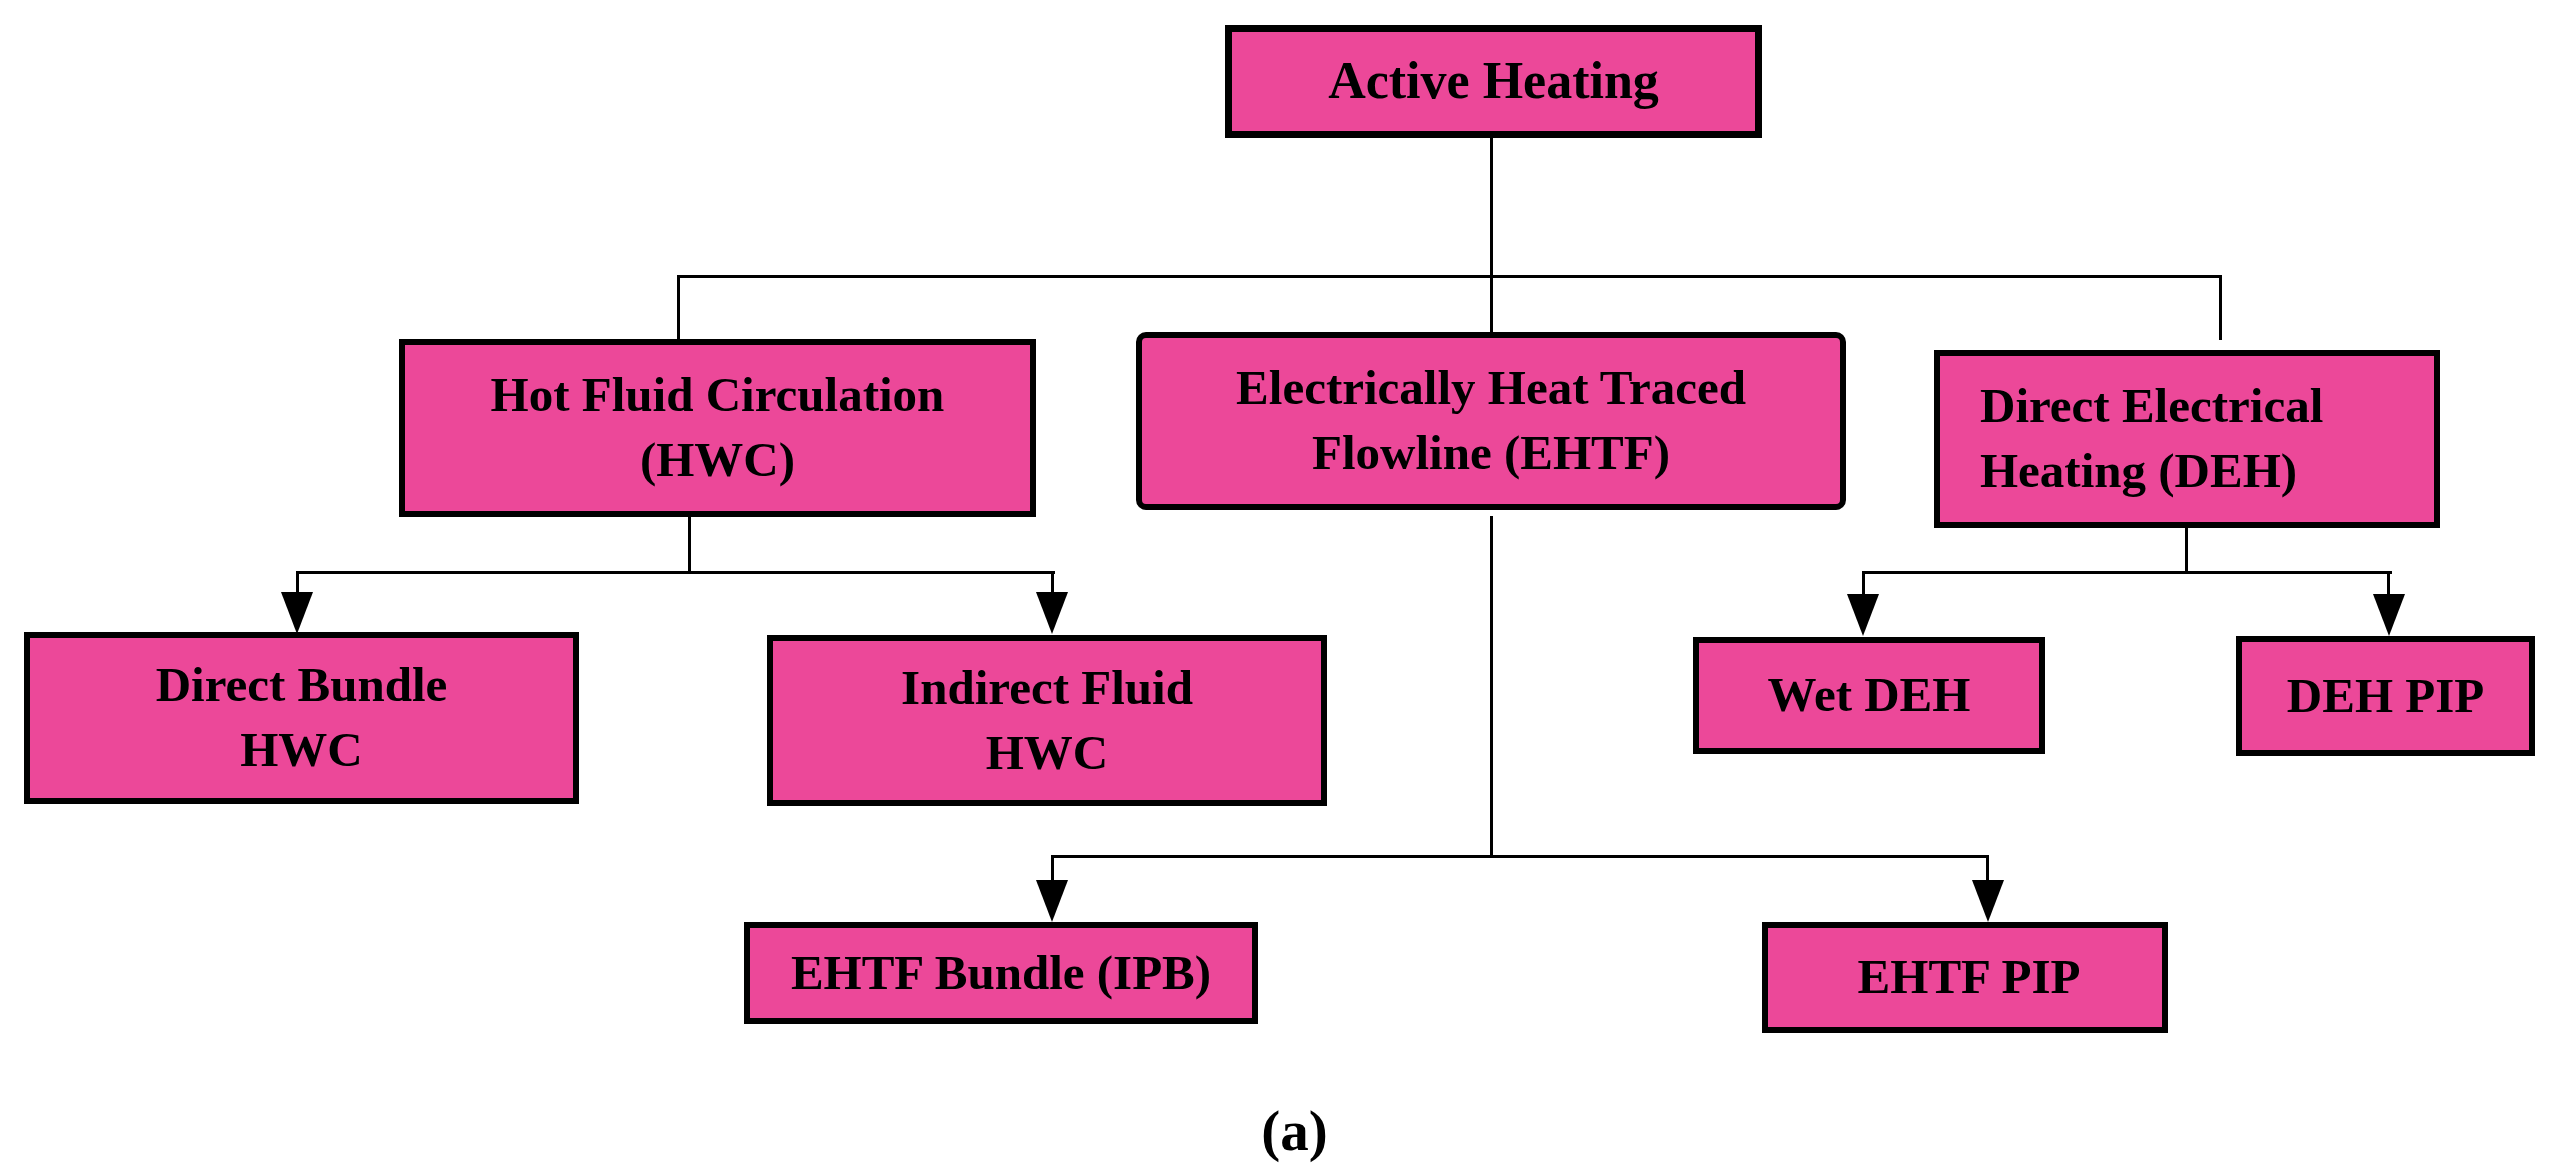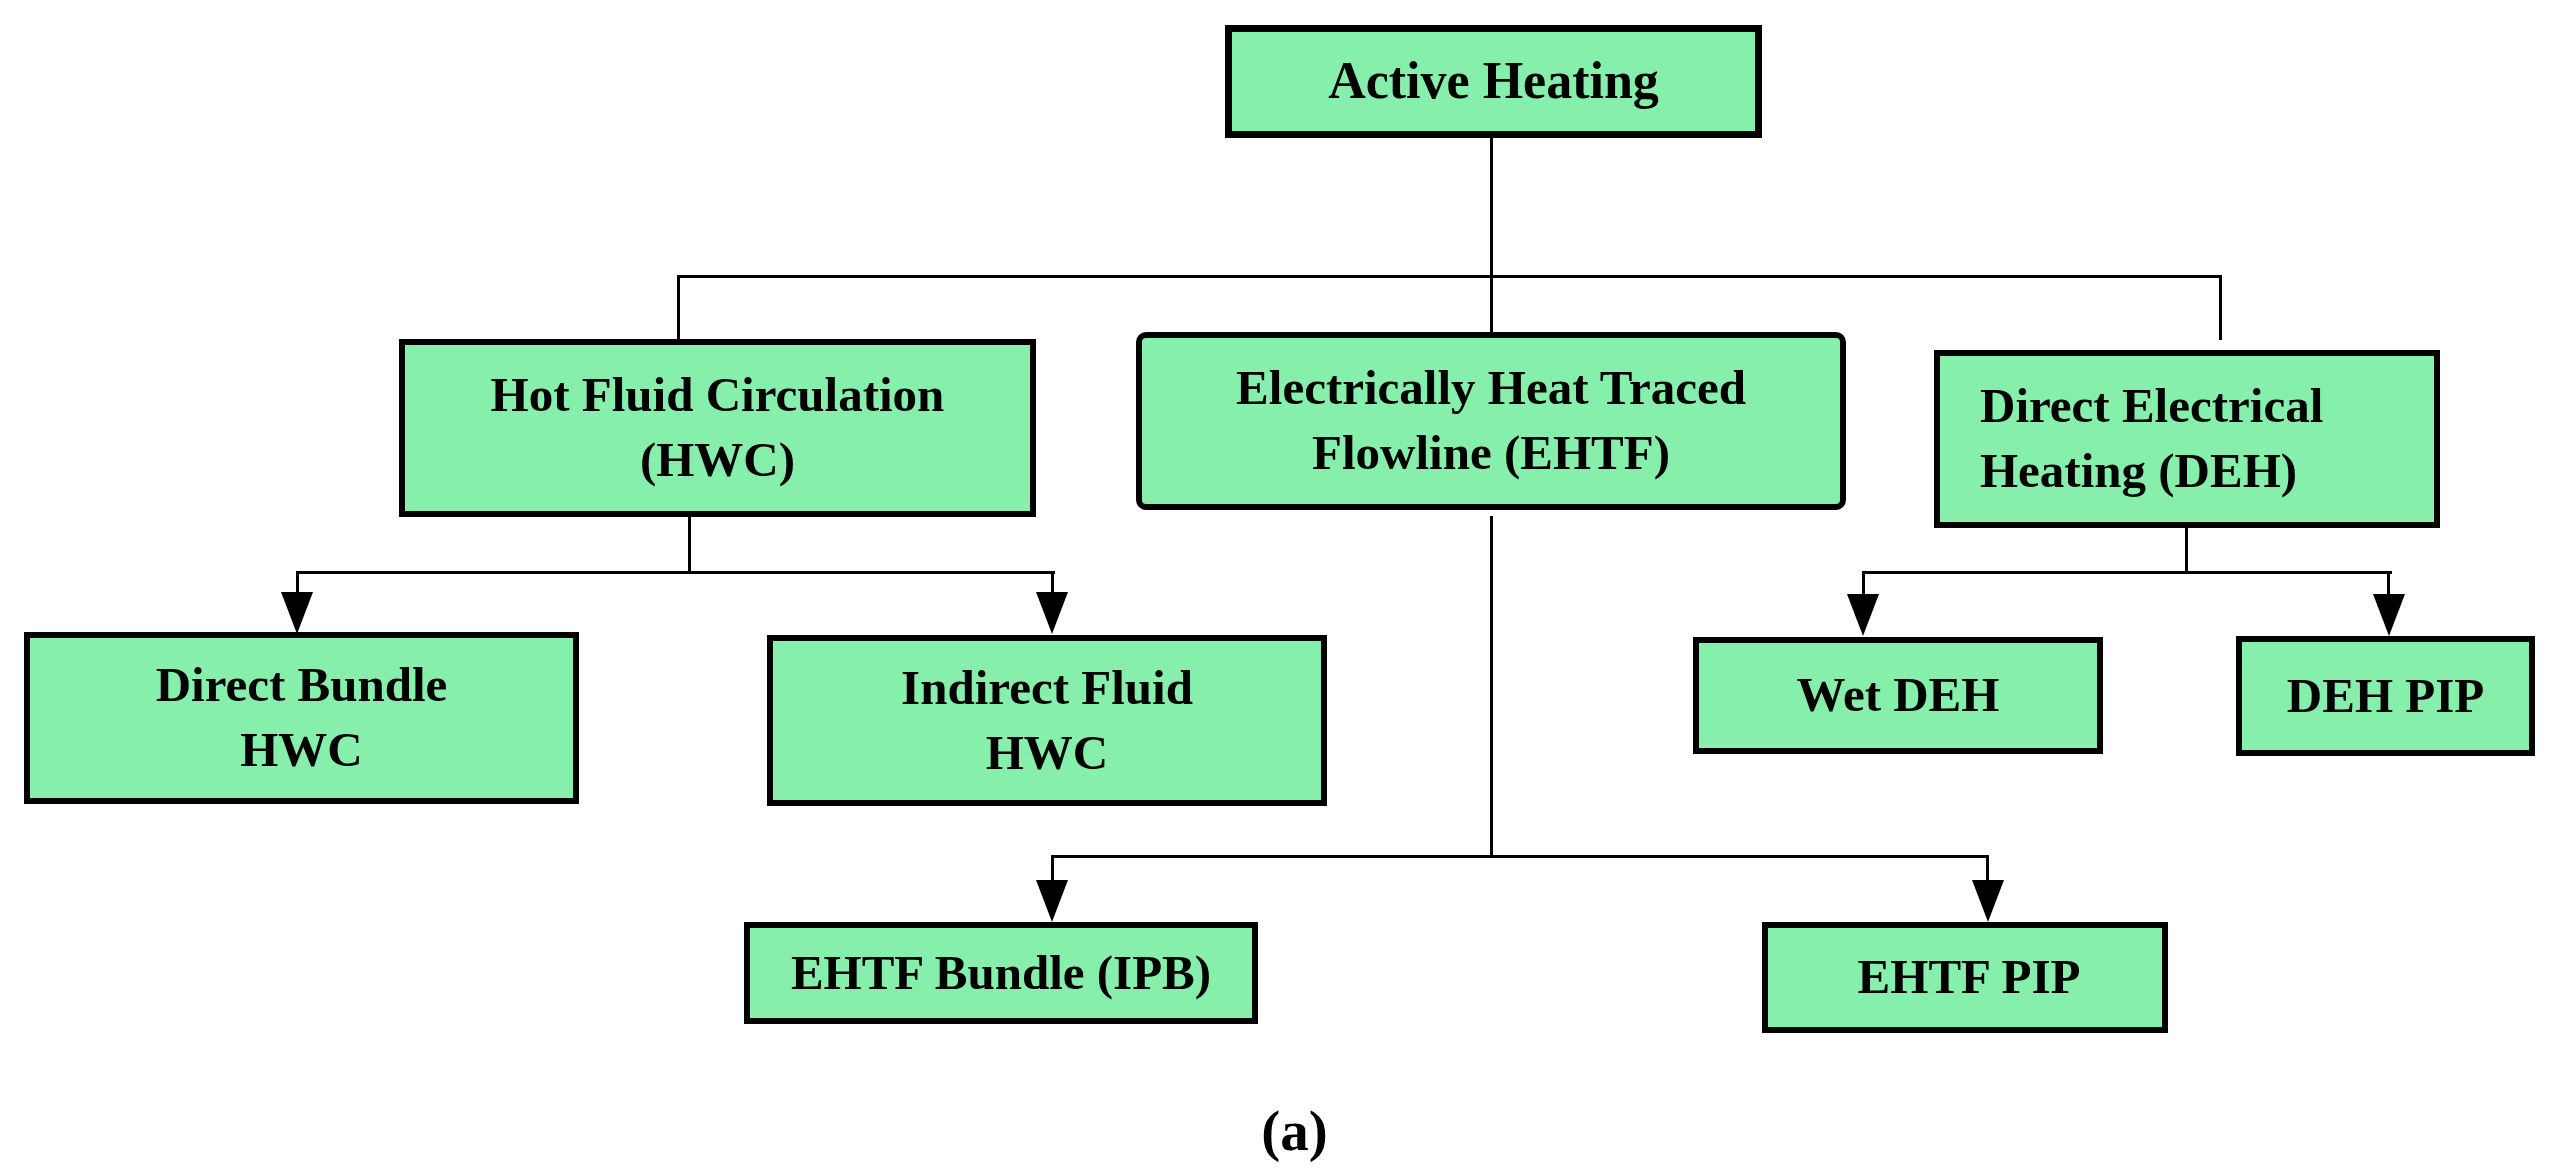--- a/index.html
+++ b/index.html
@@ -12,42 +12,42 @@
     width: 2576px;
     height: 1176px;
     background: #ffffff;
     overflow: hidden;
     font-family: "Liberation Serif", "DejaVu Serif", serif;
   }
   .node {
     position: absolute;
     box-sizing: border-box;
     border: 6.3px solid #000000;
-    background: #86efac;
+    background: #ec4899;
     display: flex;
     align-items: center;
     justify-content: center;
     text-align: center;
     font-family: Liberation Serif, serif;
   }
   .node .label {
     font-weight: bold;
     font-size: 49px;
     line-height: 1.32;
     color: #000000;
     white-space: pre-line;
   }
   #node-active-heating { left: 1225px; top: 25px;  width: 537px;  height: 113px; border-width: 7px; }
   #node-active-heating .label { font-size: 52px; }
   #node-hwc             { left: 372px;  top: 339px; width: 637px;  height: 178px; margin-left: 27px; }
   #node-ehtf            { left: 1136px; top: 332px; width: 710px; height: 178px; border-radius: 10px; }
   #node-deh             { left: 1934px; top: 350px; width: 506px;  height: 178px; justify-content: flex-start; text-align: left; padding-left: 40px; }
   #node-direct-bundle-hwc   { left: 24px;   top: 632px;  width: 555px; height: 172px; }
   #node-indirect-bundle-hwc { left: 767px; top: 635px;  width: 560px; height: 171px; }
-  #node-wet-deh             { left: 1693px; top: 637px;  width: 410px; height: 117px; }
+  #node-wet-deh             { left: 1693px; top: 637px;  width: 352px; height: 117px; }
   #node-deh-pip             { left: 2236px; top: 636px;  width: 299px; height: 120px; }
   #node-ehtf-bundle-ipb     { left: 744px; top: 922px; width: 514px; height: 102px; }
   #node-ehtf-pip            { left: 1762px; top: 922px; width: 406px; height: 111px; padding-left: 8px; }
 
   .line {
     position: absolute;
     background: #000000;
   }
   
   #line-center-v   { left: 1490px; top: 136px;  width: 2.8px;    height: 204px; }

